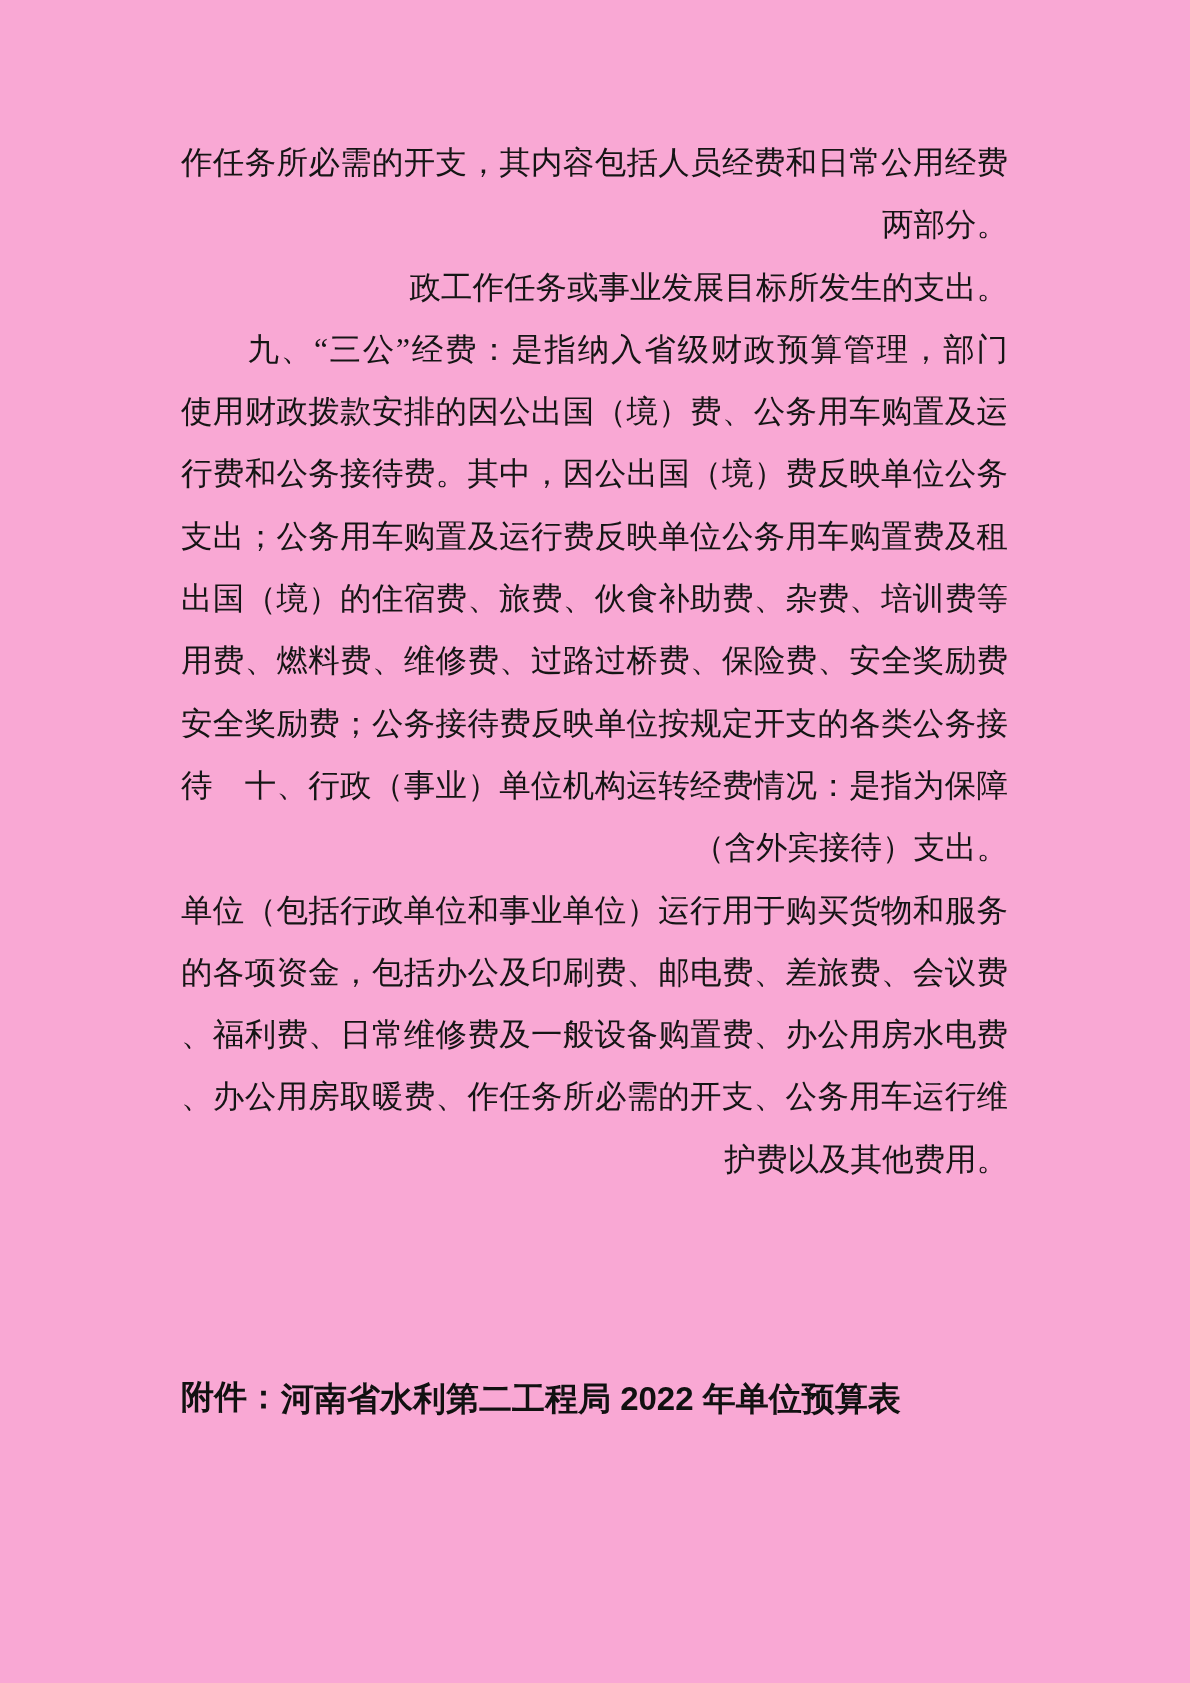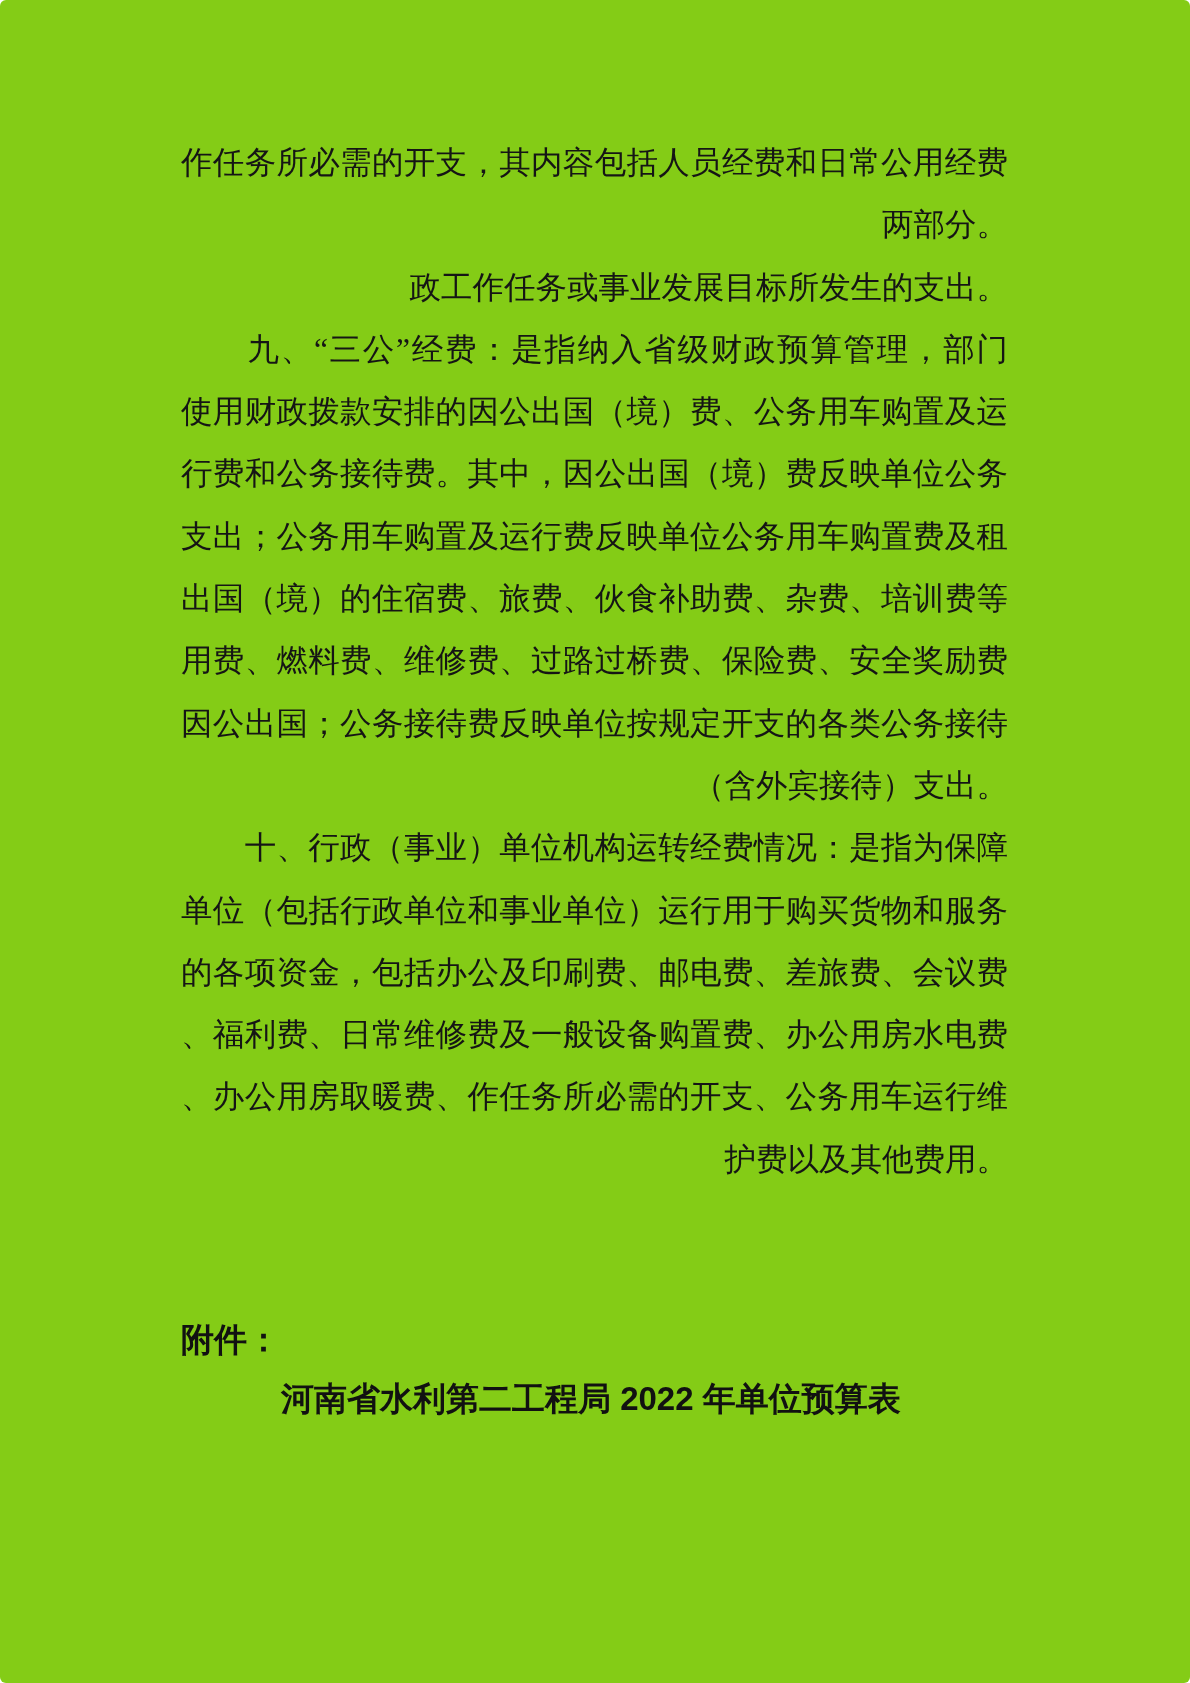--- a/index.html
+++ b/index.html
@@ -4,24 +4,23 @@
 <style>
   html, body {
     margin: 0;
     padding: 0;
     background: #ffffff;
   }
   .page {
     position: relative;
     width: 1190px;
     height: 1683px;
-    background: #84cc16;
+    background: #f9a8d4;
     overflow: hidden;
     font-family: "Liberation Serif", "DejaVu Serif", serif;
-    border-radius: 6px;
   }
   .text-column {
     position: absolute;
     left: 181px;
     top: 132px;
     width: 827px;
   }
   .line {
     height: 62.3px;
     line-height: 62.3px;
@@ -30,21 +29,21 @@
     letter-spacing: 0;
     text-align: right;
   }
   .line.just {
     text-align: justify;
     text-align-last: justify;
   }
   .attachment-label {
     position: absolute;
     left: 181px;
-    top: 1309px;
+    top: 1366px;
     height: 62.3px;
     line-height: 62.3px;
     font-family: "Liberation Sans", "DejaVu Sans", sans-serif;
     font-weight: bold;
     font-size: 33px;
     color: #111111;
   }
   .attachment-title {
     position: absolute;
     left: 281px;
@@ -65,23 +64,23 @@
   <div class="text-column">
     <div class="line just">作任务所必需的开支，其内容包括人员经费和日常公用经费</div>
     <div class="line">两部分。</div>
     <div class="line">政工作任务或事业发展目标所发生的支出。</div>
     <div class="line just">　　九、“三公”经费：是指纳入省级财政预算管理，部门</div>
     <div class="line just">使用财政拨款安排的因公出国（境）费、公务用车购置及运</div>
     <div class="line just">行费和公务接待费。其中，因公出国（境）费反映单位公务</div>
     <div class="line just">支出；公务用车购置及运行费反映单位公务用车购置费及租</div>
     <div class="line just">出国（境）的住宿费、旅费、伙食补助费、杂费、培训费等</div>
     <div class="line just">用费、燃料费、维修费、过路过桥费、保险费、安全奖励费</div>
-    <div class="line just">因公出国；公务接待费反映单位按规定开支的各类公务接待</div>
+    <div class="line just">安全奖励费；公务接待费反映单位按规定开支的各类公务接待</div>
+    <div class="line just">　　十、行政（事业）单位机构运转经费情况：是指为保障</div>
     <div class="line">（含外宾接待）支出。</div>
-    <div class="line just">　　十、行政（事业）单位机构运转经费情况：是指为保障</div>
     <div class="line just">单位（包括行政单位和事业单位）运行用于购买货物和服务</div>
     <div class="line just">的各项资金，包括办公及印刷费、邮电费、差旅费、会议费</div>
     <div class="line just">、福利费、日常维修费及一般设备购置费、办公用房水电费</div>
     <div class="line just">、办公用房取暖费、作任务所必需的开支、公务用车运行维</div>
     <div class="line">护费以及其他费用。</div>
   </div>
 
   <div class="attachment-label">附件：</div>
   <div class="attachment-title">河南省水利第二工程局 2022 年单位预算表</div>
 </div>

